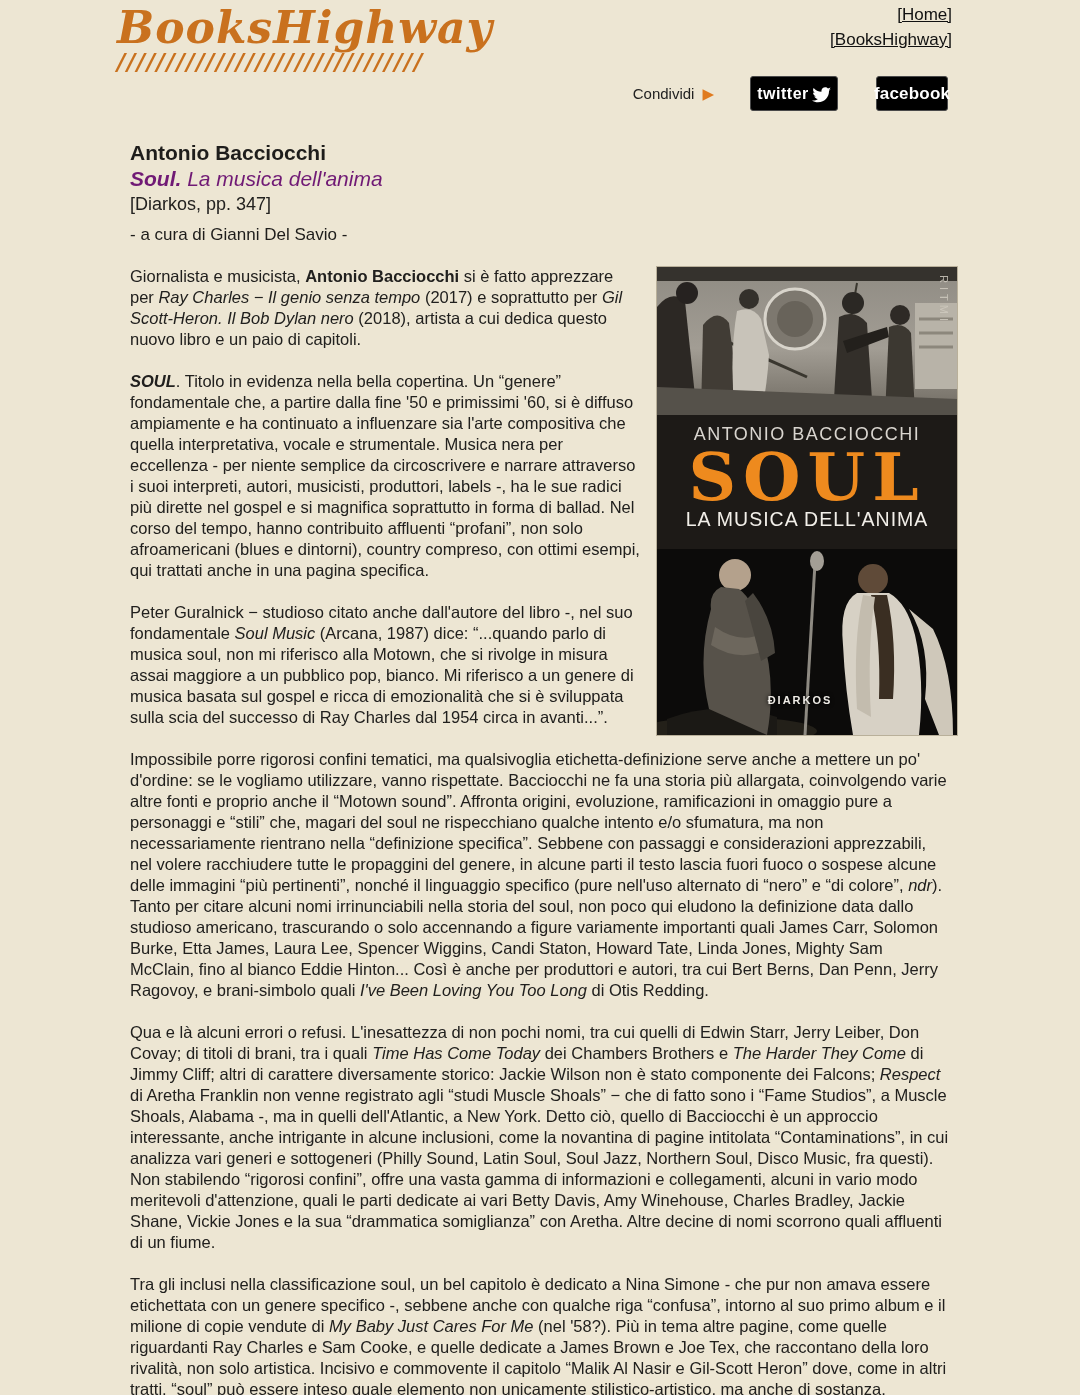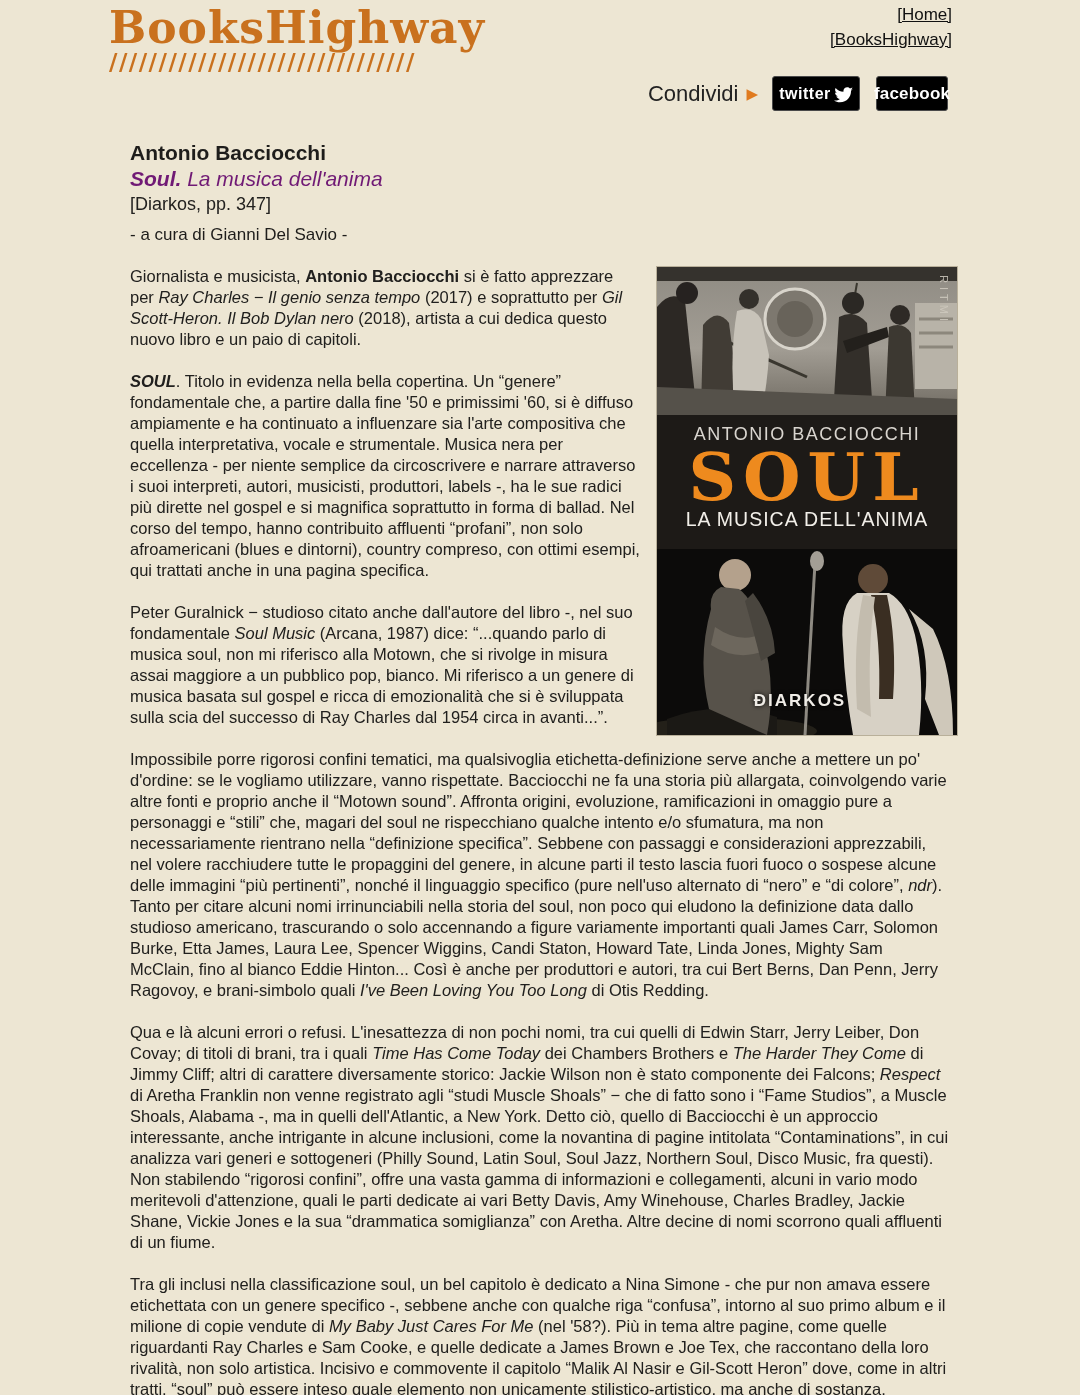--- a/index.html
+++ b/index.html
@@ -6,21 +6,21 @@
   html,body { width:1080px; }
   body {
     height:1395px;
     background:#ede6d3;
     font-family:"Liberation Sans", sans-serif;
     color:#1e1d1b;
     position:relative;
     overflow:hidden;
   }
   
-  .logo-wrap { position:absolute; left:109px; top:2px; }
+  .logo-wrap { position:absolute; left:117px; top:2px;font-style:italic; }
   .site-logo {
     font-family:"DejaVu Serif", serif;
     font-weight:900;
     font-size:44px;
     letter-spacing:1px;
     color:#c9711e;
     cursor:pointer;
   }
   .logo-slashes {
     font-family:"DejaVu Sans", sans-serif;
@@ -33,27 +33,27 @@
   }
   .top-nav {
     position:absolute; right:128px; top:2px;
     text-align:right; font-size:17px; line-height:25px;
   }
   .top-nav a { color:#111; text-decoration:underline; display:block; cursor:pointer; }
   .share-row {
     position:absolute; right:132px; top:76px;
     display:flex; align-items:center;
   }
-  .share-label { font-size:22px; color:#222; }
+  .share-label { font-size:15px; color:#222; }
   .share-arrow { color:#e07b1f; font-size:15px; margin:0 14px 0 8px; }
   .share-btn {
     height:35px; background:#000; color:#fff;
     border:1px solid #4a4a4a; border-radius:3px;
     display:flex; align-items:center; justify-content:center;
-    font-weight:bold; cursor:pointer;
+    font-weight:bold; cursor:pointer;margin-left:22px;
   }
   .btn-twitter { width:88px; margin-right:16px; font-size:16px; letter-spacing:0.5px; }
   .btn-twitter .bird { margin-left:3px; margin-top:2px; }
   .btn-facebook { width:72px; font-size:17px; letter-spacing:0.2px; }
   
   .article { position:absolute; left:130px; top:140px; width:828px; }
   .art-author { font-size:21px; font-weight:bold; line-height:26px; }
   .art-title { font-size:21px; line-height:26px; color:#701a75; font-style:italic; }
   .art-title .lead { font-weight:bold; }
   .art-pub { font-size:18px; line-height:25px; color:#22211f; }
@@ -81,21 +81,21 @@
   .c-title {
     font-family:"DejaVu Serif", serif; font-weight:900;
     font-size:66px; line-height:68px; letter-spacing:7px;
     color:#ee8a1e; margin-top:-2px;
   }
   .c-sub { font-size:19.5px; letter-spacing:1px; color:#f2efe9; margin-top:-2px; }
   .cover-bottom { position:relative; width:100%; height:186px; overflow:hidden; }
   .c-pub {
     position:absolute; left:0; right:14px; bottom:24px;
     text-align:center; color:#efece6; font-weight:bold;
-    font-size:17px; letter-spacing:2px;
+    font-size:11px; letter-spacing:2px;
     text-shadow:0 0 4px #000;
   }
 </style>
 </head>
 <body>
 
 <div class="logo-wrap">
   <div class="site-logo">BooksHighway</div>
   <div class="logo-slashes">///////////////////////////////</div>
 </div>

